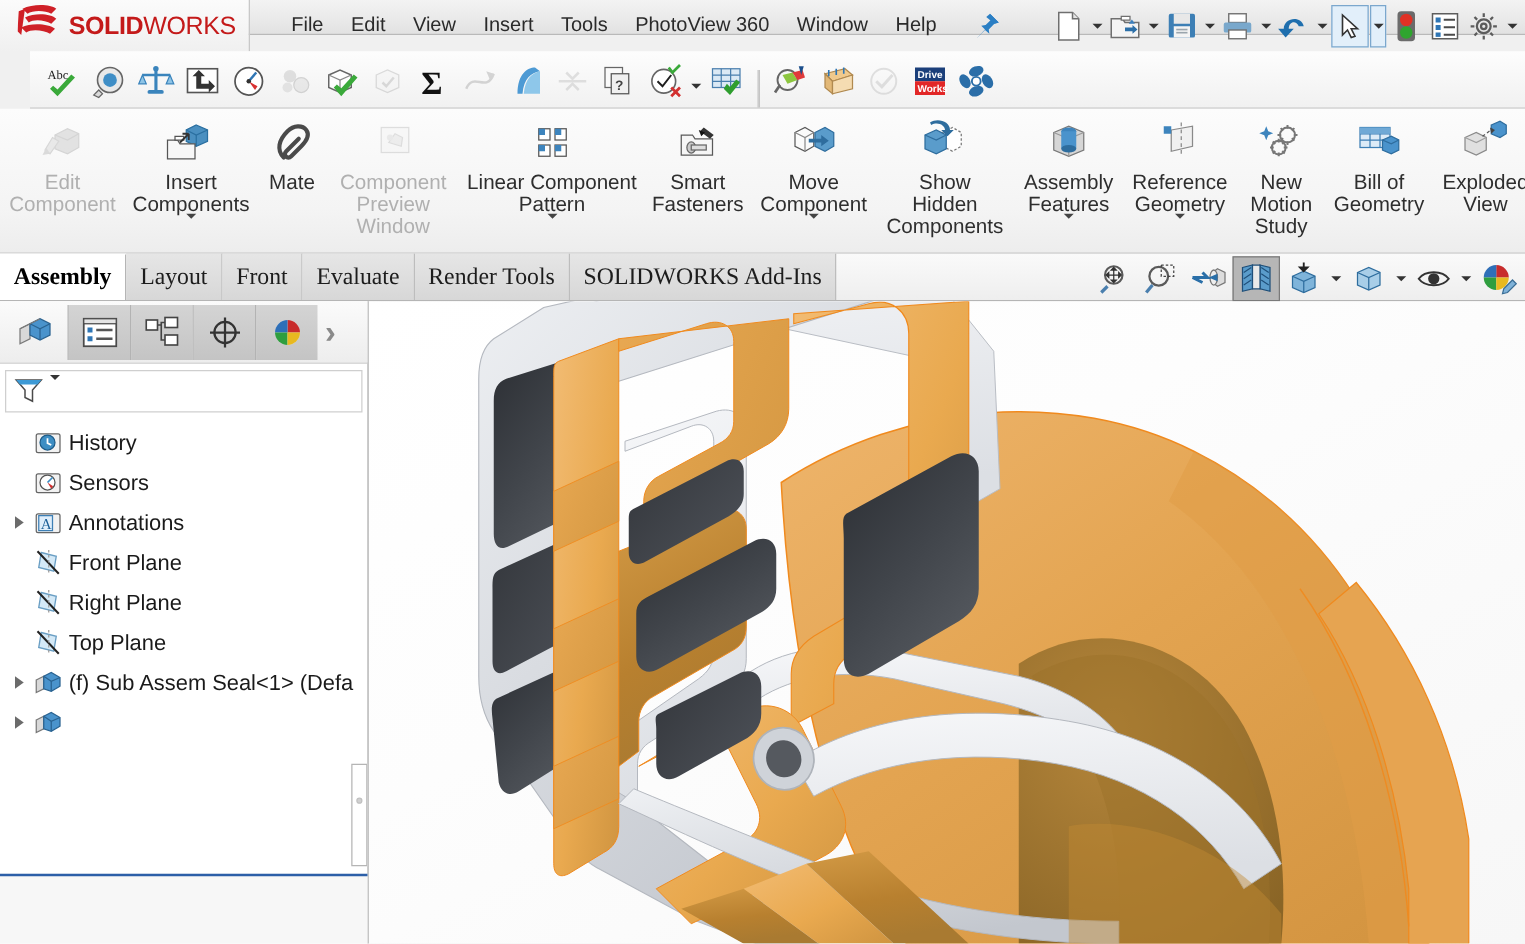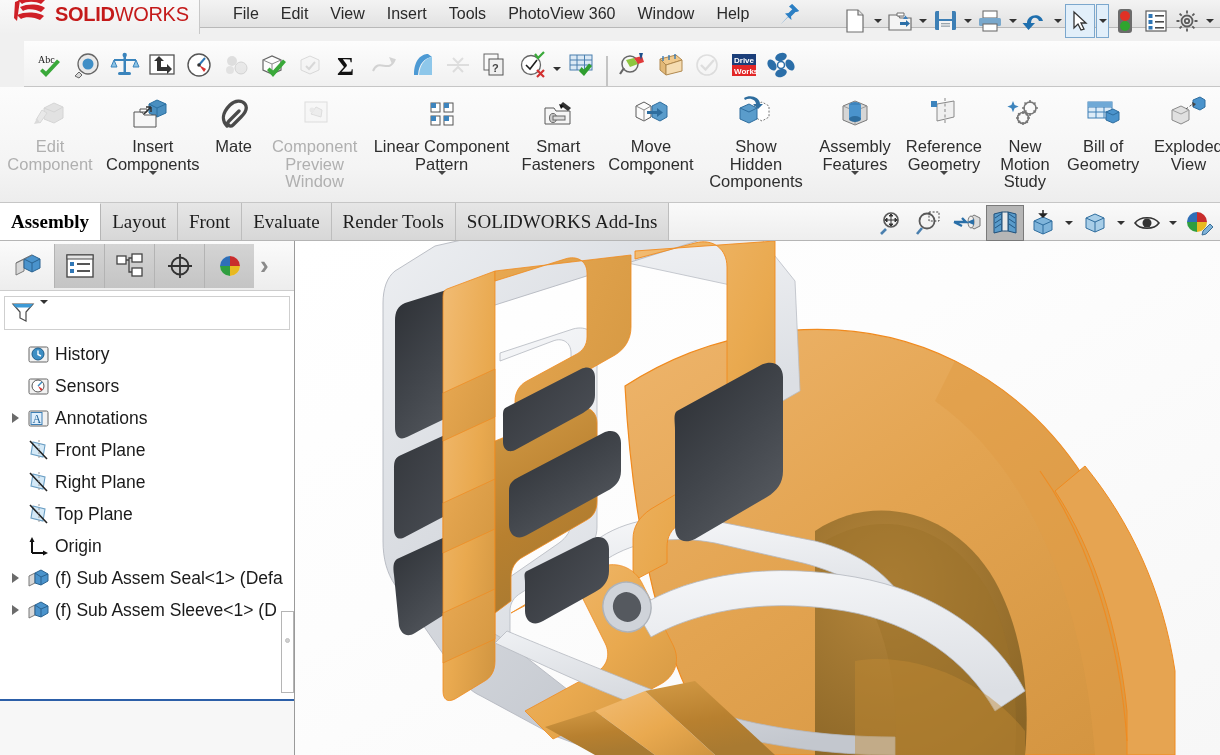--- a/index.html
+++ b/index.html
@@ -9,21 +9,21 @@
     font-family:"Liberation Sans", sans-serif;
     background:#ffffff;
   }
   #app{ position:relative; width:1220px; height:755px; overflow:hidden; background:#f0f0f0;}
 
   
   .menubar{
     position:absolute; left:0; top:0; width:1220px; height:28px;
     background:linear-gradient(to bottom,#f3f3f3 0%, #eaeaea 55%, #e2e2e2 100%);
     border-bottom:1px solid #b9b9b9;
-    display:flex; align-items:center;
+    display:flex; align-items:flex-start;
   }
   .logo-wrap{
     width:200px; height:41px; display:flex; align-items:center; padding-left:14px;
     background:linear-gradient(to bottom,#fbfbfb 0%, #f0f0f0 100%);
     border-right:1px solid #c8c8c8;
   }
   .ds-mark{
     font-size:27px; font-weight:bold; color:#cc2222; font-family:"Liberation Serif", serif;
     font-style:italic; letter-spacing:-2px; margin-right:5px; line-height:1;
     position:relative; top:-1px;
@@ -841,31 +841,20 @@
         <div class="ticon">
           <svg width="24" height="24" viewBox="0 0 24 24">
             <path d="M6 4 L18 7 L16 19 L4 16 Z" fill="#d4e9f7" stroke="#6b9fc4" stroke-width="1.1"></path>
             <path d="M3 3 L20 21" stroke="#222" stroke-width="1.6"></path>
             <path d="M12 2 v20" stroke="#9a9a9a" stroke-dasharray="2 2"></path>
           </svg>
         </div>
         <div class="tlabel">Top Plane</div>
       </div>
 
-      <div class="trow indent1">
-        <div class="ticon">
-          <svg width="24" height="24" viewBox="0 0 24 24">
-            <path d="M5 19 L5 5" stroke="#111" stroke-width="2"></path>
-            <path d="M5 3 L2.5 8 h5 z" fill="#111"></path>
-            <path d="M5 19 L19 19" stroke="#111" stroke-width="2"></path>
-            <path d="M21 19 L16 16.5 v5 z" fill="#111"></path>
-          </svg>
-        </div>
-        <div class="tlabel">Origin</div>
-      </div>
 
       <div class="trow">
         <div class="texp">
             <span class="arrowR"></span>
           </div>
         <div class="ticon">
           <svg width="24" height="22" viewBox="0 0 24 22">
             <path d="M2 9 L8 6 L8 16 L2 19 Z" fill="#d8d8d8" stroke="#7a7a7a"></path>
             <path d="M8 6 L14 3 L21 7 L21 14 L14 18 L8 16 Z" fill="#4a93cc" stroke="#2a6391"></path>
             <path d="M8 6 L14 10 L21 7" fill="none" stroke="#2a6391"></path>
@@ -880,21 +869,20 @@
             <span class="arrowR"></span>
           </div>
         <div class="ticon">
           <svg width="24" height="22" viewBox="0 0 24 22">
             <path d="M2 9 L8 6 L8 16 L2 19 Z" fill="#d8d8d8" stroke="#7a7a7a"></path>
             <path d="M8 6 L14 3 L21 7 L21 14 L14 18 L8 16 Z" fill="#4a93cc" stroke="#2a6391"></path>
             <path d="M8 6 L14 10 L21 7" fill="none" stroke="#2a6391"></path>
             <path d="M14 10 L14 18" stroke="#2a6391"></path>
           </svg>
         </div>
-        <div class="tlabel">(f) Sub Assem Sleeve&lt;1&gt; (D</div>
       </div>
 
     </div>
 
     <div class="treescroll">
       <div class="grip"></div>
     </div>
     <div class="treefoot"></div>
   </div>
 

